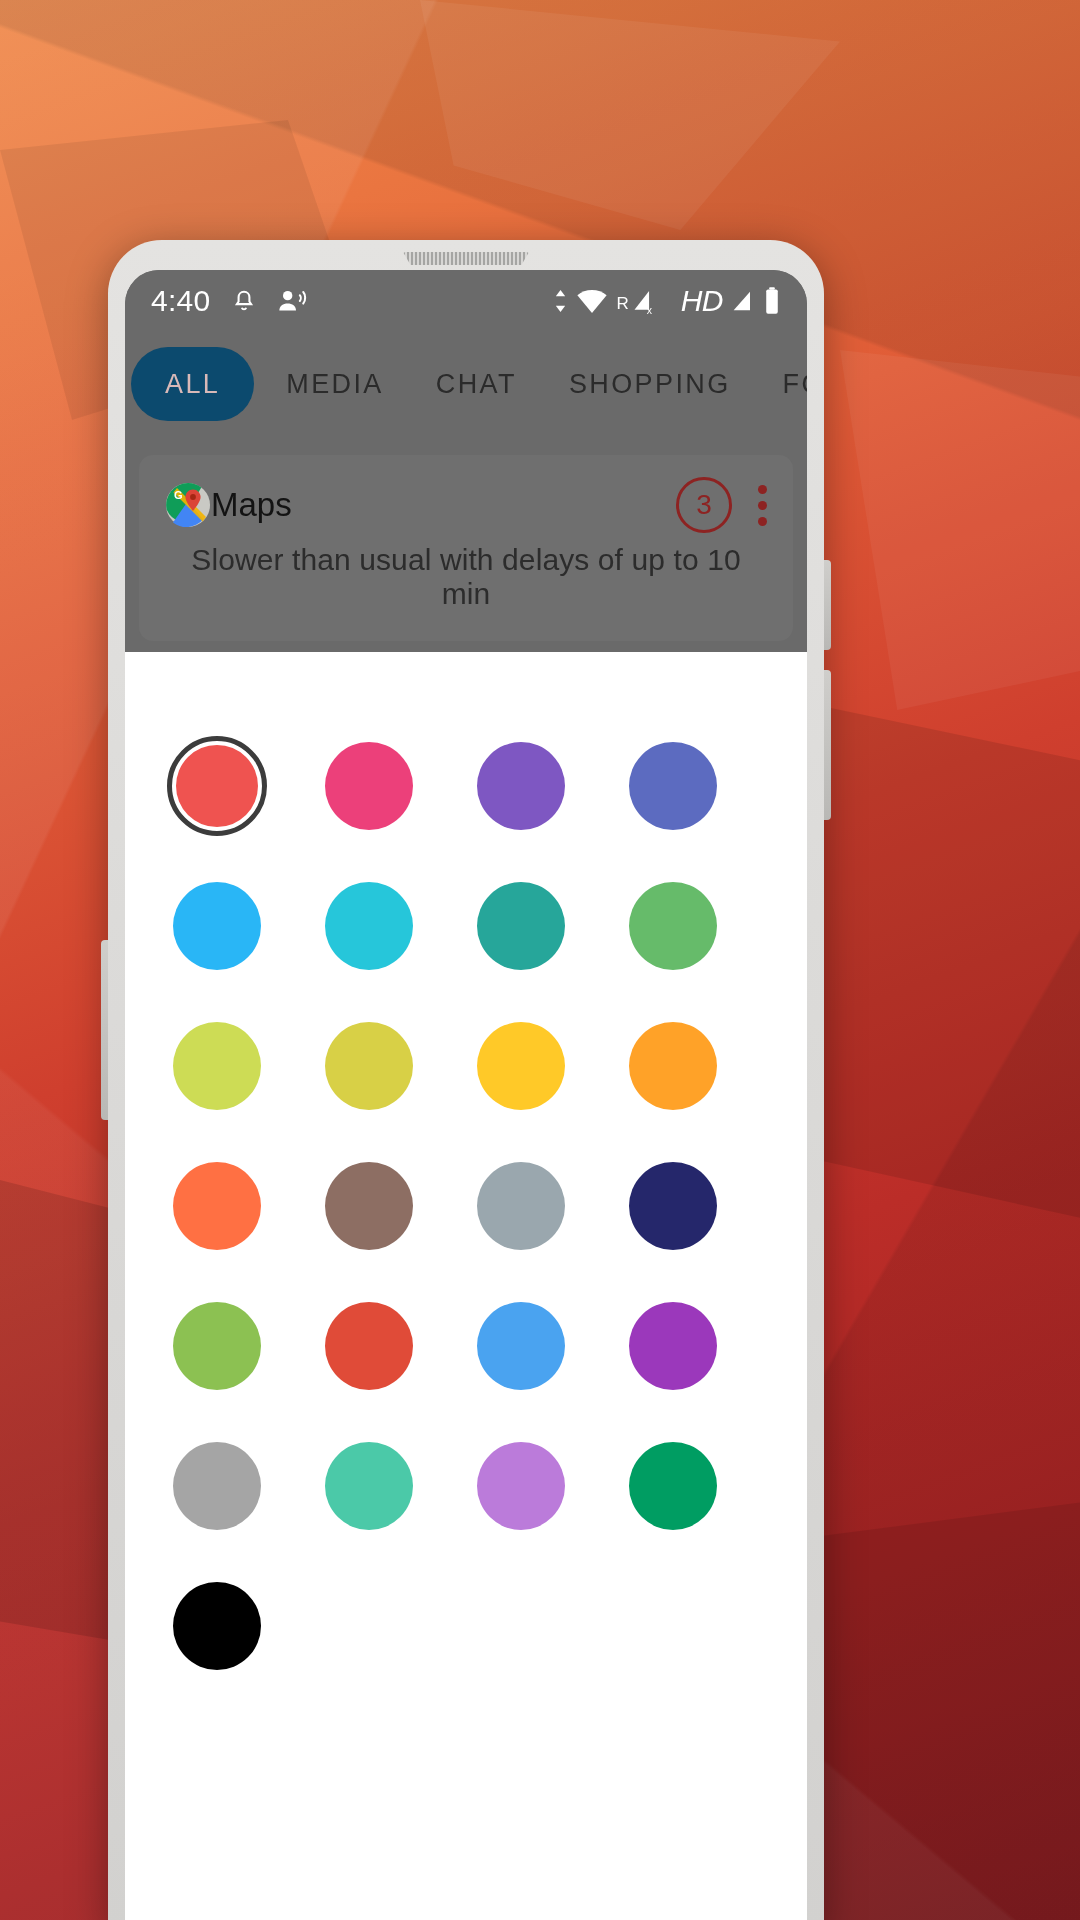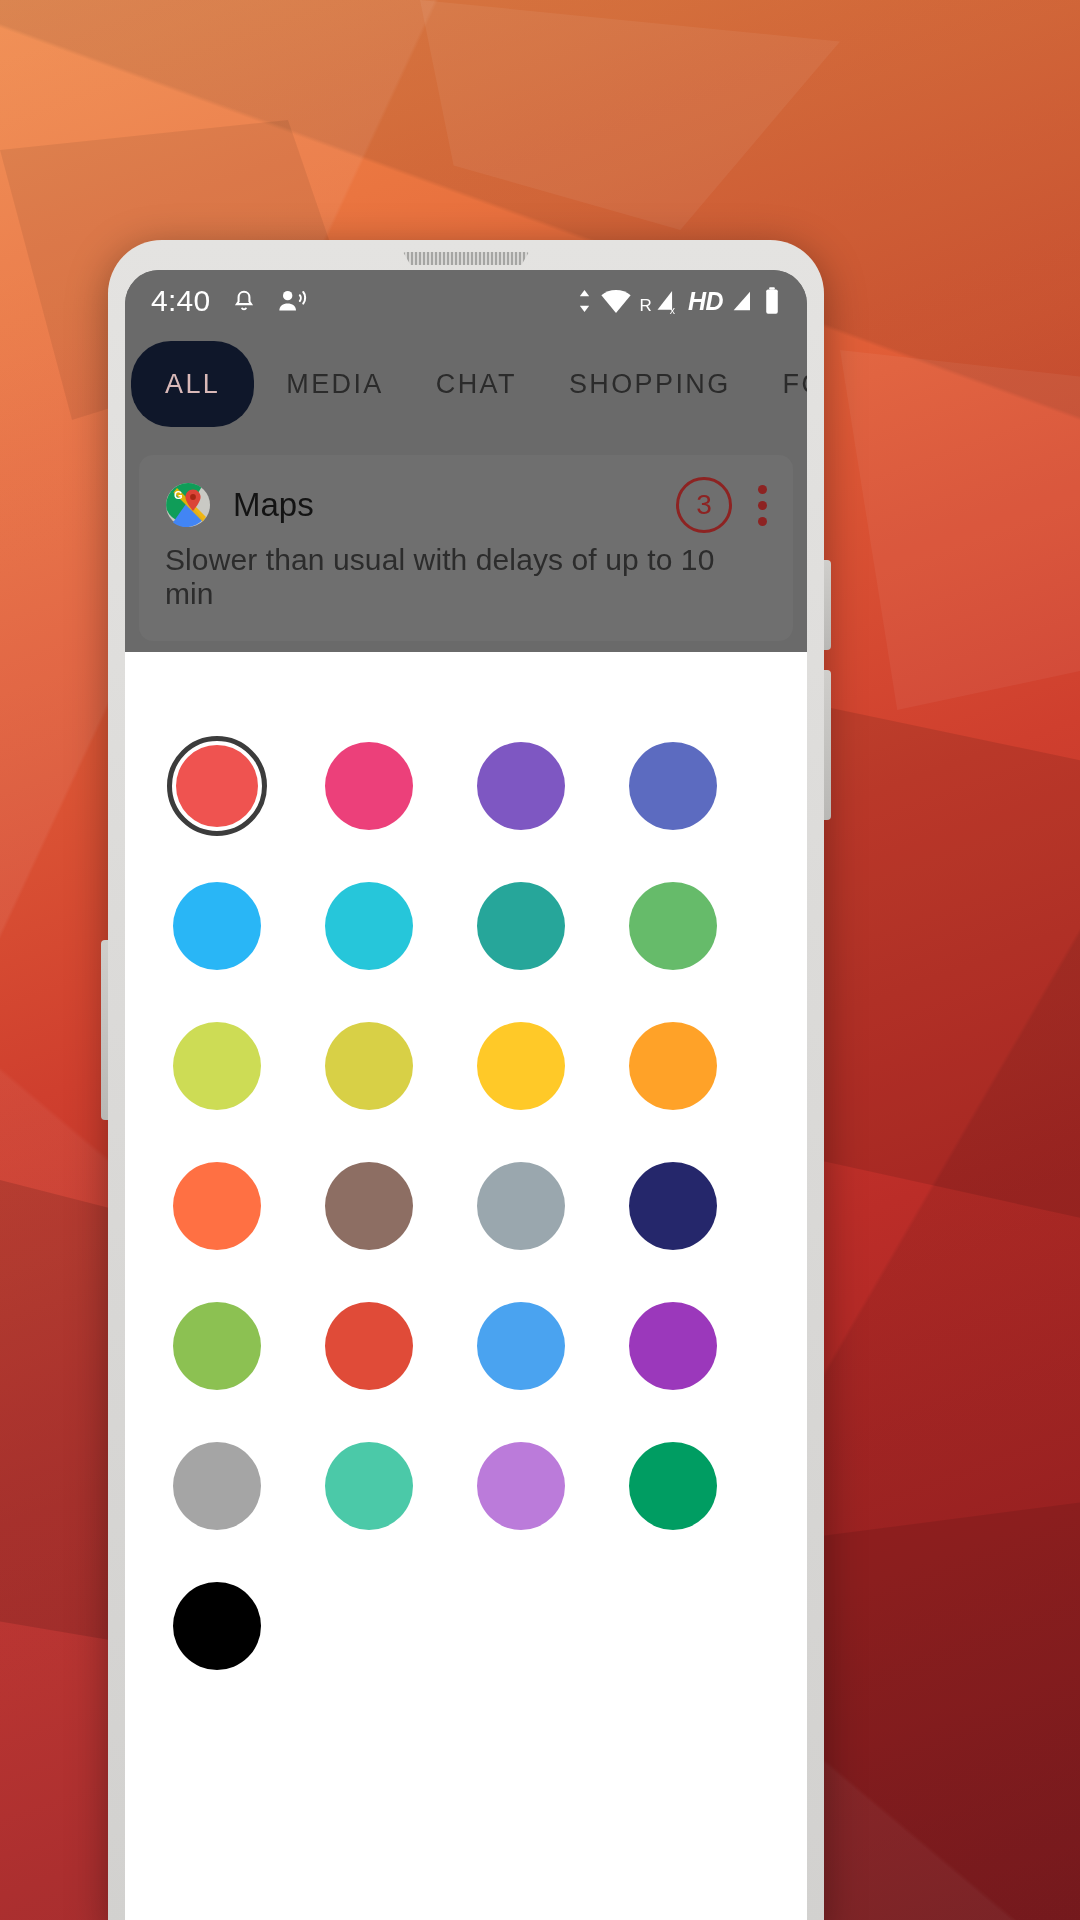--- a/index.html
+++ b/index.html
@@ -1,21 +1,21 @@
 <!DOCTYPE html>
 <html><head>
 <meta charset="utf-8">
 <style>
   * { margin:0; padding:0; box-sizing:border-box; }
   html, body {
     width:1080px; height:1920px; overflow:hidden;
     font-family:"Liberation Sans", sans-serif;
     background:#c0392b;
   }
-  #stage { position:relative; width:1080px; height:1920px; overflow:hidden; }
+  #stage { position:relative; width:1080px; height:1920px; overflow:hidden;text-align:center; }
 
   
   .wallpaper {
     position:absolute; inset:0;
     background:
       linear-gradient(160deg, #f08a4b 0%, #ea7540 14%, #e05c37 30%, #cf3f2e 48%,
                       #bb2d28 66%, #a82424 82%, #8d1f23 100%);
   }
   .wallpaper::before {
     content:""; position:absolute; inset:0;
@@ -85,46 +85,46 @@
 
   
   .statusbar {
     position:absolute; left:0; top:0; width:100%; height:62px;
     display:flex; align-items:center; padding:0 26px; color:#ffffff;
   }
   .sb-left { display:flex; align-items:center; gap:20px; }
   .sb-time { font-size:30px; font-weight:400; letter-spacing:.3px; }
   .sb-right { margin-left:auto; display:flex; align-items:center; gap:7px; }
   .ic { display:block; }
-  .hd-text { font-size:25px; font-style:italic; font-weight:700; letter-spacing:-.5px; }
+  .hd-text { font-size:30px; font-style:italic; font-weight:400; letter-spacing:-.5px;margin-left:16px; }
 
   
   .tabs {
     position:absolute; left:0; top:62px; width:100%; height:104px;
     display:flex; align-items:center; padding-left:6px; overflow:hidden;
   }
   .tab {
     font-size:27px; letter-spacing:2.4px; color:#2b2b2b;
     padding:0 26px; white-space:nowrap; font-weight:400;
   }
   .tab.active {
-    background:#0f172a; color:#d9b9b8; border-radius:40px;
-    height:86px; display:flex; align-items:center; padding:0 34px;
+    background:#0c4a6e; color:#d9b9b8; border-radius:40px;
+    height:74px; display:flex; align-items:center; padding:0 34px;
     margin-right:6px;
   }
 
   
   .card {
     position:absolute; left:14px; top:185px; width:654px;
     background:#6f6f6f; border-radius:14px; padding:22px 26px 30px 26px;
   }
   .card-head { display:flex; align-items:center; }
   .app-icon { width:46px; height:46px; flex:0 0 46px; }
   .app-name {
-    font-size:33px; color:#131313; margin-left:22px; font-weight:400;
+    font-size:33px; color:#131313; font-weight:400;
   }
   .badge {
     margin-left:auto; width:56px; height:56px; border-radius:50%;
     border:3px solid #8d2322; color:#8d2322;
     display:flex; align-items:center; justify-content:center;
     font-size:28px;
   }
   .dots { margin-left:26px; display:flex; flex-direction:column; gap:7px; }
   .dots i { width:9px; height:9px; border-radius:50%; background:#8d2322; display:block; }
   .card-title {

